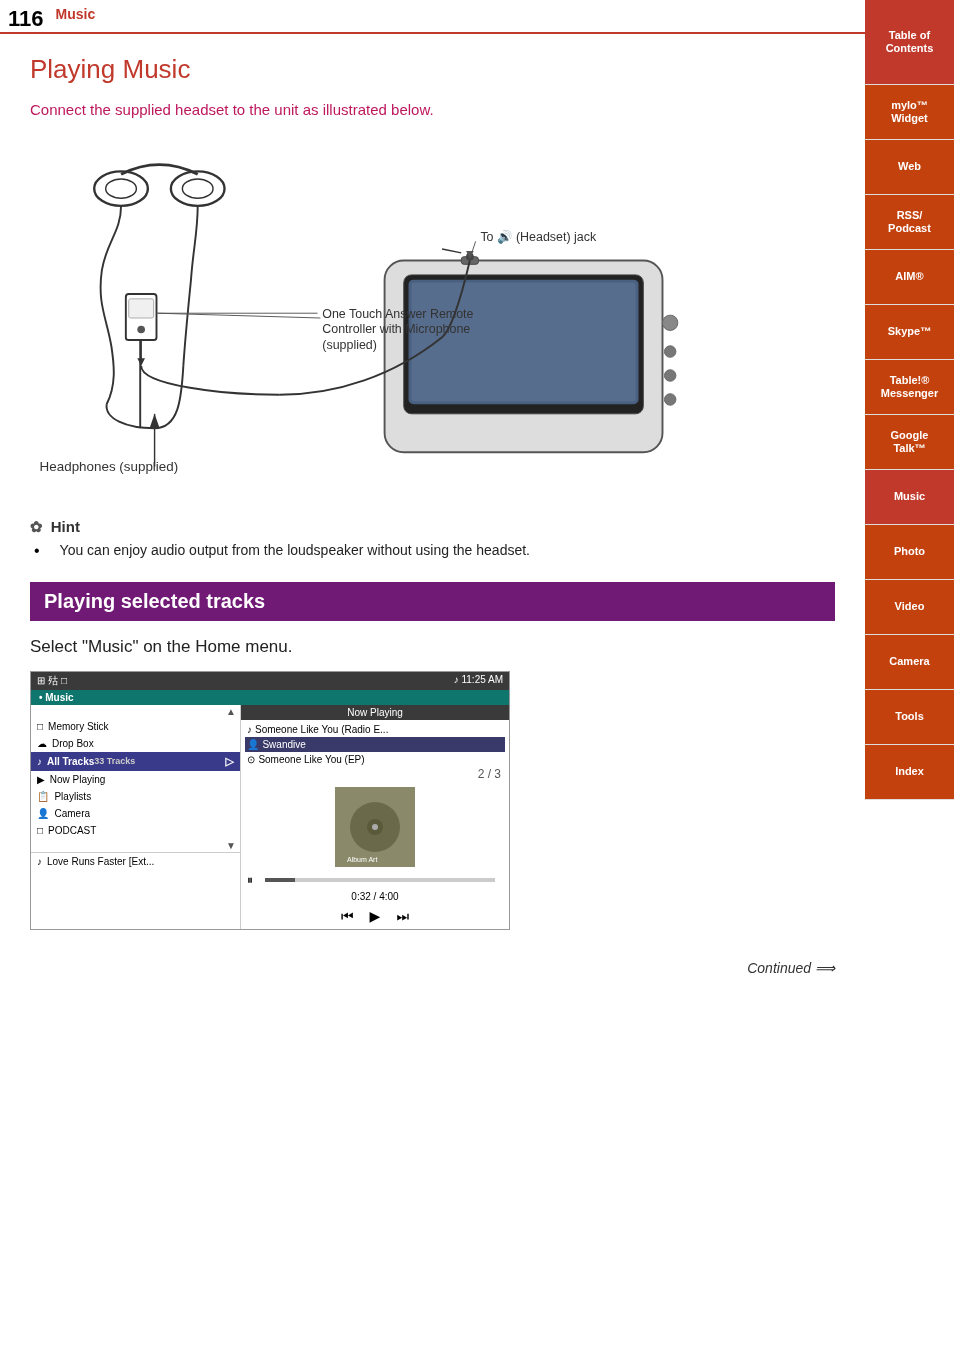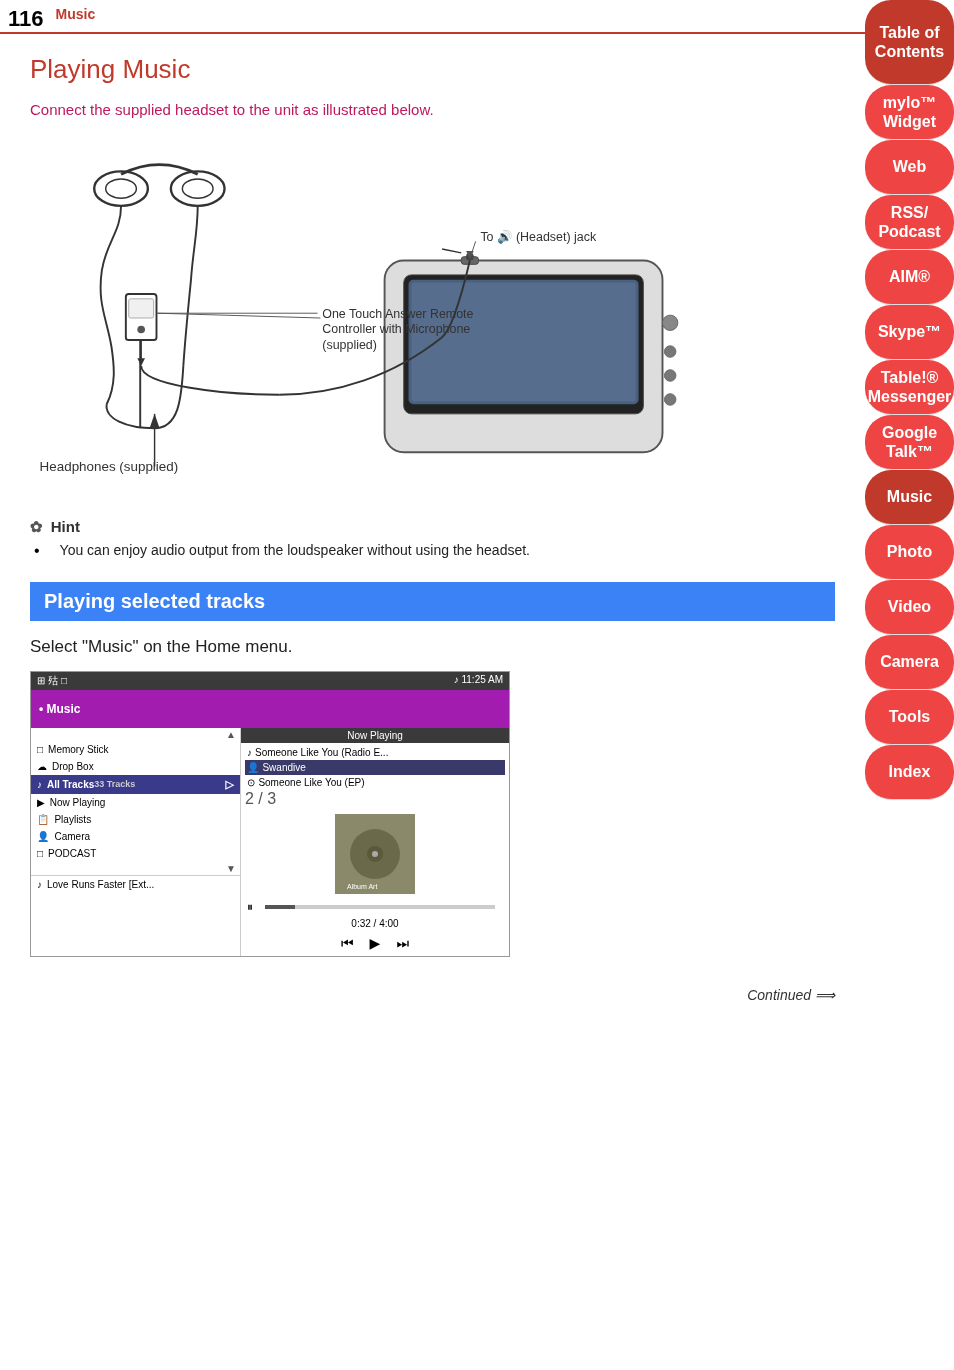--- a/index.html
+++ b/index.html
@@ -21,35 +21,34 @@
       background: #fff;
       display: flex;
       flex-direction: column;
     }
     .sidebar-item {
       display: flex;
       align-items: center;
       justify-content: center;
       text-align: center;
       padding: 6px 4px;
-      font-size: 16px;
+      font-size: 11px;
       font-weight: bold;
       cursor: pointer;
       border-bottom: 1px solid #ddd;
       min-height: 55px;
       line-height: 1.2;
-      border-radius: 26px;
     }
     .sidebar-item.toc {
       background: #c0392b;
       color: #fff;
       min-height: 85px;
     }
     .sidebar-item.nav {
-      background: #ef4444;
+      background: #c2410c;
       color: #fff;
     }
     .sidebar-item.nav.active {
       background: #c0392b;
       color: #fff;
     }
 
     
     .main-content {
       margin-right: 89px;
@@ -123,21 +122,21 @@
       margin-right: 4px;
     }
     .hint-text {
       font-size: 14px;
       color: #222;
       margin-left: 14px;
     }
 
     
     .section-bar {
-      background: #3b82f6;
+      background: #701a75;
       color: #fff;
       font-size: 20px;
       font-weight: bold;
       padding: 8px 14px;
       margin-bottom: 16px;
     }
 
     .select-text {
       font-size: 17px;
       color: #222;
@@ -154,24 +153,24 @@
     }
     .player-status-bar {
       background: #3a3a3a;
       color: #fff;
       display: flex;
       justify-content: space-between;
       padding: 2px 6px;
       font-size: 10px;
     }
     .player-nav {
-      background: #a21caf;
-      color: #fff;
-      padding: 12px 8px;
-      font-size: 12px;
+      background: #0f766e;
+      color: #fff;
+      padding: 2px 8px;
+      font-size: 10px;
       font-weight: bold;
     }
     .player-body {
       display: flex;
     }
     .player-left {
       width: 210px;
       border-right: 1px solid #ccc;
       font-size: 11px;
     }
@@ -480,21 +479,21 @@
               <span>Someone Like You (Radio E...</span>
             </div>
             <div class="player-track-item selected" style="background:#3a3a6a; color:#fff;">
               <span>👤</span>
               <span>Swandive</span>
             </div>
             <div class="player-track-item">
               <span>⊙</span>
               <span>Someone Like You (EP)</span>
             </div>
-            <div style="font-size:16px; padding-right:4px; color:#555;">
+            <div style="font-size:12px; text-align:right; padding-right:4px; color:#555;">
               <span>2 / 3</span>
             </div>
           </div>
 
           <div class="player-album-art">
             <svg width="80" height="80" viewBox="0 0 80 80">
               <rect width="80" height="80" fill="#8a8a6a"></rect>
               <circle cx="40" cy="40" r="25" fill="#6a6a4a"></circle>
               <circle cx="40" cy="40" r="8" fill="#5a5a3a"></circle>
               <circle cx="40" cy="40" r="3" fill="#aaa"></circle>

